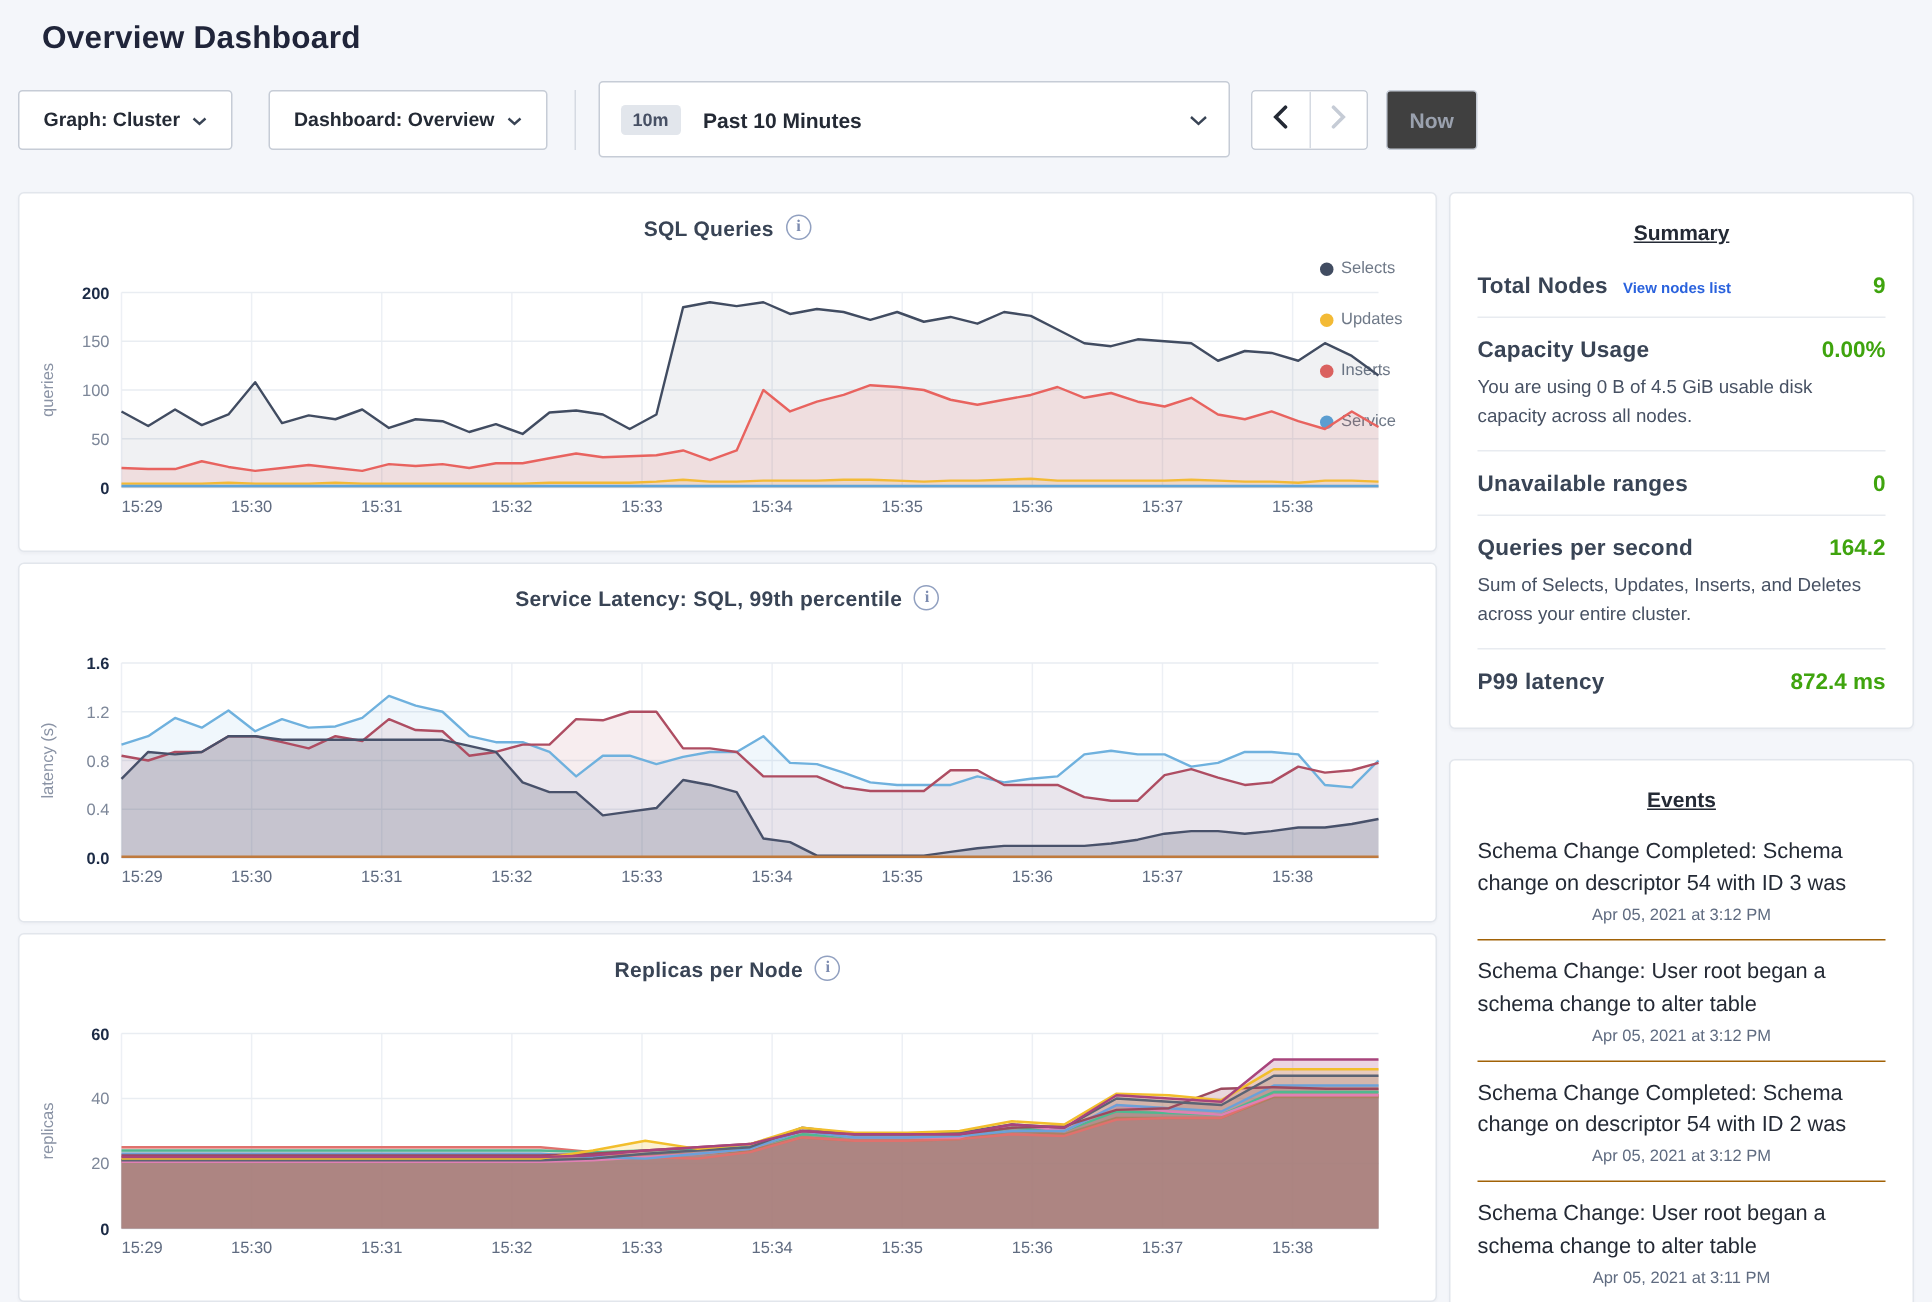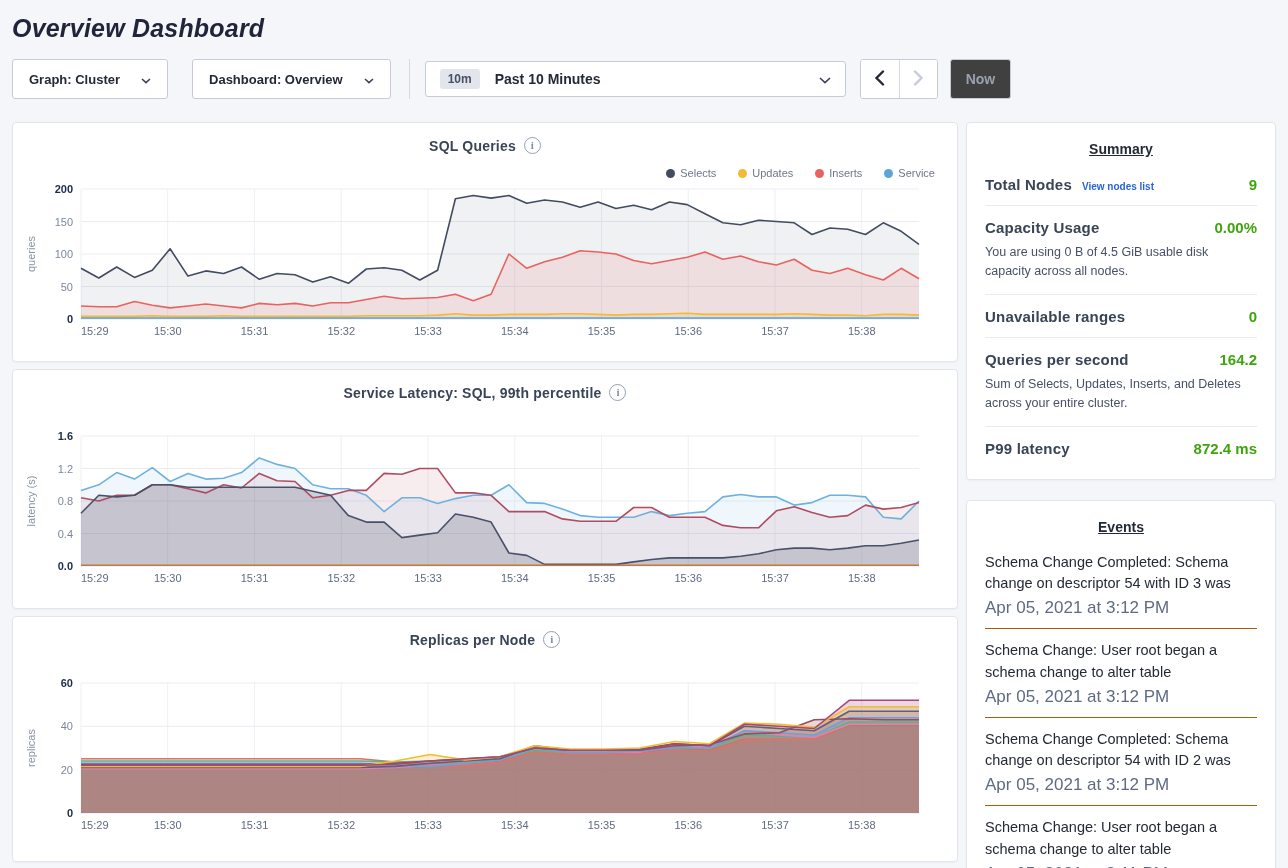--- a/index.html
+++ b/index.html
@@ -5,33 +5,33 @@
   * { box-sizing: border-box; }
   html,body { margin:0; padding:0; }
   body {
     width:1288px; height:868px; overflow:hidden;
     background:#f4f6fa;
     font-family:"Liberation Sans", sans-serif;
     color:#242a35;
   }
   .page { padding:0 12px; }
 
-  h1.page-title { font-size:25px; font-weight:700; color:#20253a; margin:14px 0 16px 0; letter-spacing:.2px;font-style:italic; }
+  h1.page-title { font-size:21px; font-weight:700; color:#20253a; margin:14px 0 16px 16px; letter-spacing:.2px; }
 
   
   .toolbar { display:flex; align-items:center; margin-bottom:23px; }
   .btn {
     background:#fff; border:1px solid #c6ccd6; border-radius:3px; height:40px;
-    display:inline-flex; align-items:center; gap:21px; padding:0 16px;
+    display:inline-flex; align-items:center; gap:8px; padding:0 16px;
     font-size:13px; font-weight:700; color:#242a35; cursor:pointer;
   }
   .btn + .btn { margin-left:24px; }
   .vdivider { width:1px; height:40px; background:#d5dae2; margin:0 15px 0 18px; }
   .time-picker {
-    background:#fff; border:1px solid #c6ccd6; border-radius:3px; height:36px; width:421px;
+    background:#fff; border:1px solid #c6ccd6; border-radius:3px; height:51px; width:421px;
     display:flex; align-items:center; padding:0 14px; cursor:pointer;
   }
   .time-chip {
     background:#e2e6ec; border-radius:3px; padding:3px 8px;
     font-size:12px; font-weight:700; color:#475064;
   }
   .time-label { margin-left:15px; font-size:14px; font-weight:700; color:#242a35; }
   .time-picker .chev { margin-left:auto; }
   .pager { display:flex; margin-left:14px; border:1px solid #c6ccd6; border-radius:3px; background:#fff; height:40px; overflow:hidden; }
   .pager button {
@@ -54,41 +54,41 @@
   }
   .chart-panel { position:relative; height:240px; margin-bottom:7px; padding-top:14px; }
   .chart-panel.last { height:246px; margin-bottom:16px; }
   .chart-title-row { display:flex; align-items:center; justify-content:center; gap:8px; }
   .chart-title { font-size:14px; font-weight:700; color:#394455; letter-spacing:.2px; }
   .info-icon {
     width:17px; height:17px; border:1px solid #91a0c0; border-radius:50%;
     color:#7d8cb0; font-size:11px; font-weight:700; font-family:"Liberation Serif", serif;
     display:inline-flex; align-items:center; justify-content:center; line-height:1;
   }
-  .legend { position:absolute; top:44px; right:22px; display:flex; gap:22px; }
+  .legend { position:absolute; top:44px; right:22px; display:flex; gap:22px;flex-direction:column; }
   .legend-item { display:inline-flex; align-items:center; gap:5px; font-size:11px; color:#6e7887; cursor:pointer; }
   .legend-dot { width:9px; height:9px; border-radius:50%; display:inline-block; }
   .chart-svg-wrap { position:absolute; left:8px; right:8px; top:54px; }
 
   
   .side-panel { padding:14px 18px 10px 18px; }
   .side-title { text-align:center; font-size:14px; font-weight:700; color:#242a35; margin:4px 0 6px 0;text-decoration:underline; }
   .sum-row { padding:13px 0 12px 0; border-bottom:1px solid #e8ebf0; }
   .sum-row.last { border-bottom:none; }
   .sum-line { display:flex; align-items:baseline; }
   .sum-label { font-size:15px; font-weight:700; color:#394455; letter-spacing:.2px; }
   .sum-link { font-size:10px; font-weight:700; color:#2a62dd; margin-left:10px; cursor:pointer; text-decoration:none; }
   .sum-value { margin-left:auto; font-size:15px; font-weight:700; color:#3fa40e; }
   .sum-desc { font-size:12.5px; color:#475163; line-height:1.55; margin-top:7px; }
 
   .events-panel { margin-top:20px; }
   .event-item { padding:11px 0 10px 0; }
   .event-item + .event-item { border-top:1px solid #a16207; }
   .event-text { font-size:14.5px; color:#242a35; line-height:1.5; }
-  .event-time { font-size:17px; color:#5f6b80; margin-top:3px; }
+  .event-time { font-size:11px; color:#5f6b80; margin-top:3px;text-align:center; }
 </style>
 </head>
 <body>
 
 <div class="page">
 
   <h1 class="page-title">Overview Dashboard</h1>
 
   <div class="toolbar">
     <button class="btn">

